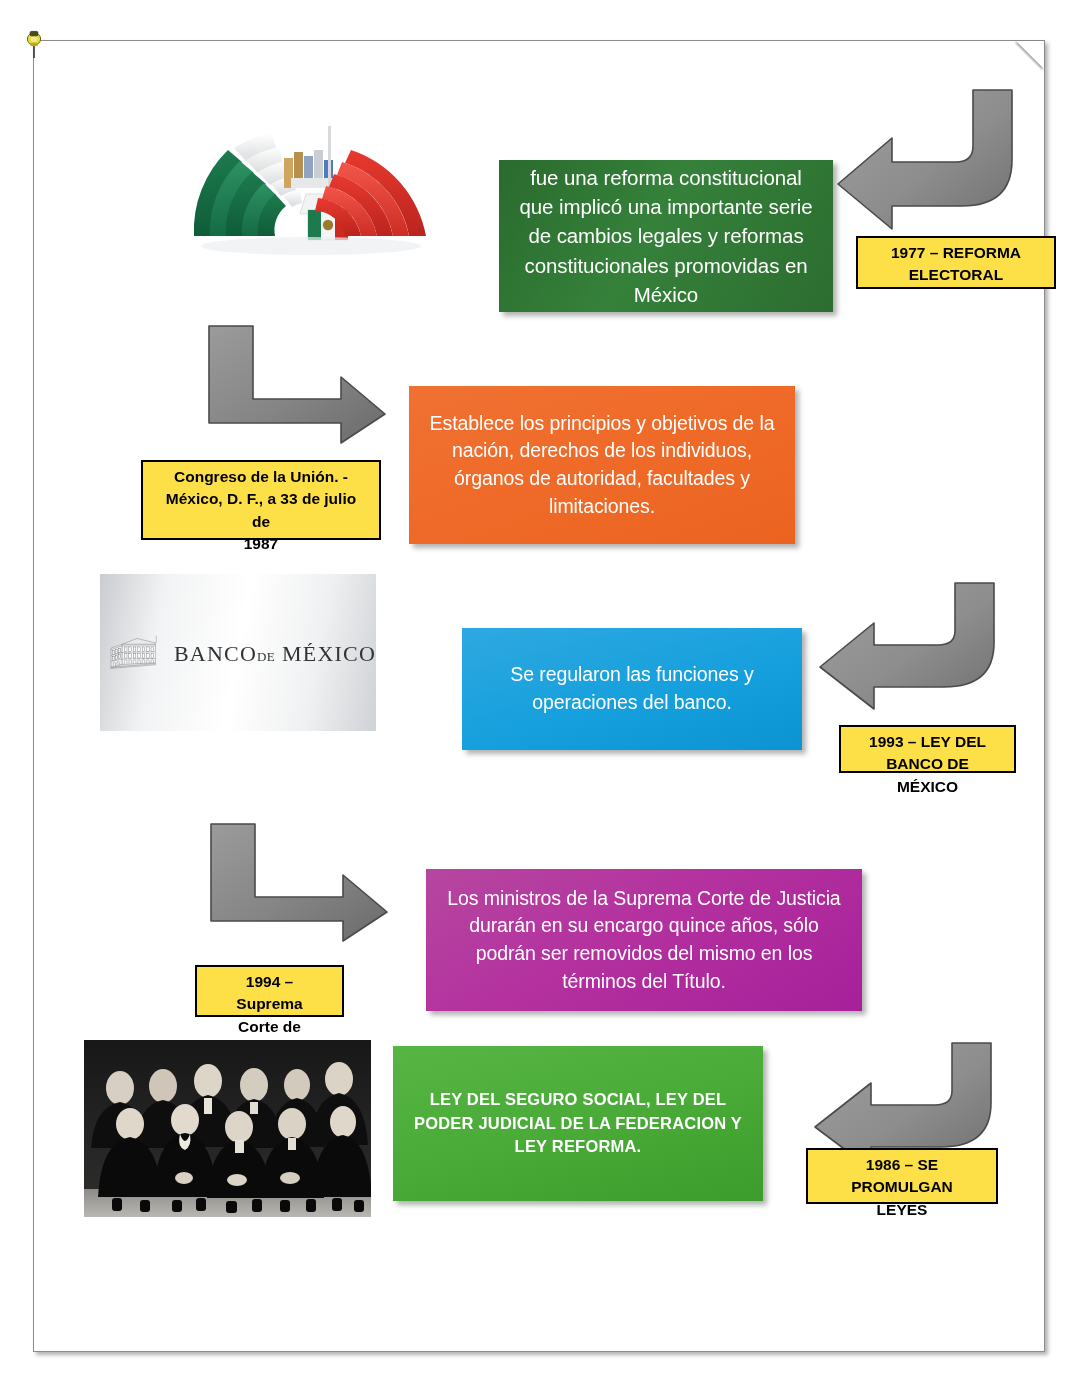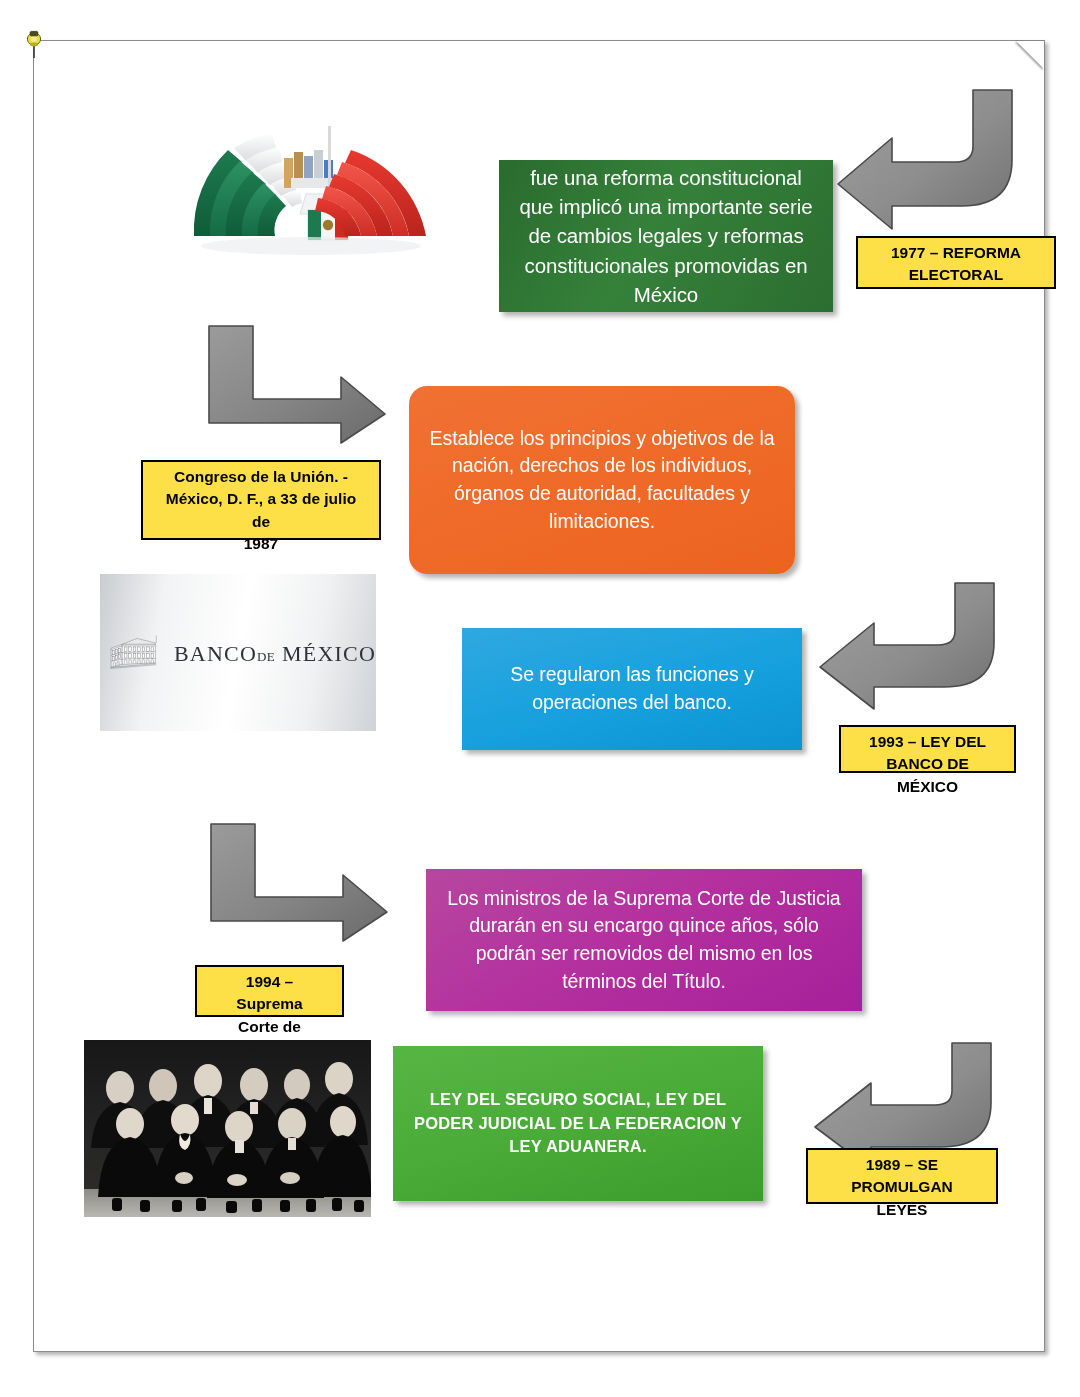--- a/index.html
+++ b/index.html
@@ -257,21 +257,21 @@
         <linearGradient id="argrad2" x1="0" y1="0" x2="1" y2="1">
           <stop offset="0%" stop-color="#9b9b9b"></stop>
           <stop offset="55%" stop-color="#848484"></stop>
           <stop offset="100%" stop-color="#6a6a6a"></stop>
         </linearGradient>
       </defs>
       <path d="M3 3 L47 3 L47 76 L135 76 L135 54 L179 91 L135 120 L135 100 L3 100 Z" fill="url(#argrad2)" stroke="#4a4a4a" stroke-width="1.6" stroke-linejoin="round"></path>
     </svg>
   </div>
 
-  <div class="textbox tb-orange" style="left:375px; top:345px; width:386px; height:188px;border-radius:18px;">
+  <div class="textbox tb-orange" style="left:375px; top:345px; width:386px; height:158px;">
     <span>Establece los principios y objetivos de la nación, derechos de los individuos, órganos de autoridad, facultades y limitaciones.</span>
   </div>
 
   <div class="datelabel" style="left:107px; top:419px; width:240px; height:80px;">
     <span>
       <span>Congreso de la Unión. -</span><br>
       <span>México, D. F., a 33 de julio de</span><br>
       <span>1987</span>
     </span>
   </div>
@@ -445,36 +445,36 @@
           <rect x="196" y="160" width="10" height="12" rx="3"></rect>
           <rect x="222" y="159" width="10" height="13" rx="3"></rect>
           <rect x="248" y="158" width="10" height="13" rx="3"></rect>
           <rect x="270" y="160" width="10" height="12" rx="3"></rect>
         </g>
       </g>
     </svg>
   </div>
 
   <div class="textbox tb-lgreen" style="left:359px; top:1005px; width:370px; height:155px;">
-    <span>LEY DEL SEGURO SOCIAL, LEY DEL PODER JUDICIAL DE LA FEDERACION Y LEY ADUANERA.</span>
+    <span>LEY DEL SEGURO SOCIAL, LEY DEL PODER JUDICIAL DE LA FEDERACION Y LEY REFORMA.</span>
   </div>
 
   <div class="arrow" style="left:777px; top:1000px; width:184px; height:130px;">
     <svg viewBox="0 0 184 130" preserveAspectRatio="none">
       <defs>
         <linearGradient id="argrad5" x1="0" y1="0" x2="1" y2="1">
           <stop offset="0%" stop-color="#a0a0a0"></stop>
           <stop offset="55%" stop-color="#8d8d8d"></stop>
           <stop offset="100%" stop-color="#6f6f6f"></stop>
         </linearGradient>
       </defs>
       <path d="M141 2 L180 2 L180 62 Q180 106 130 106 L60 106 L60 128 L4 86 L60 42 L60 64 L124 64 Q141 64 141 50 Z" fill="url(#argrad5)" stroke="#4a4a4a" stroke-width="1.6" stroke-linejoin="round"></path>
     </svg>
   </div>
 
   <div class="datelabel" style="left:772px; top:1107px; width:192px; height:56px;">
     <span>
-      <span>1989 – SE</span><br>
+      <span>1986 – SE</span><br>
       <span>PROMULGAN LEYES</span>
     </span>
   </div>
 
 </div>
 
 </body></html>

